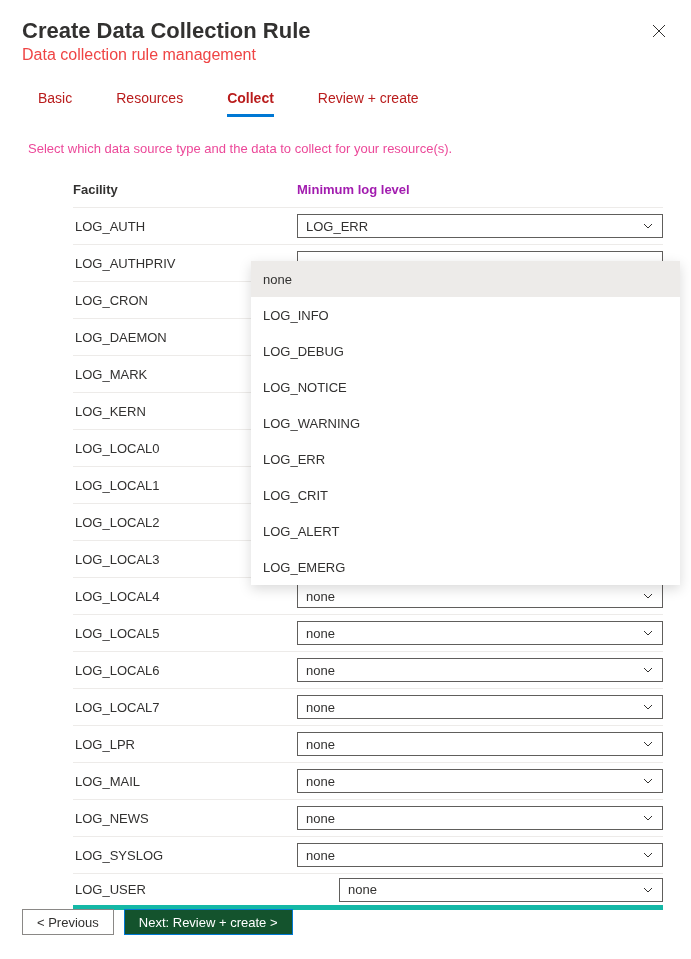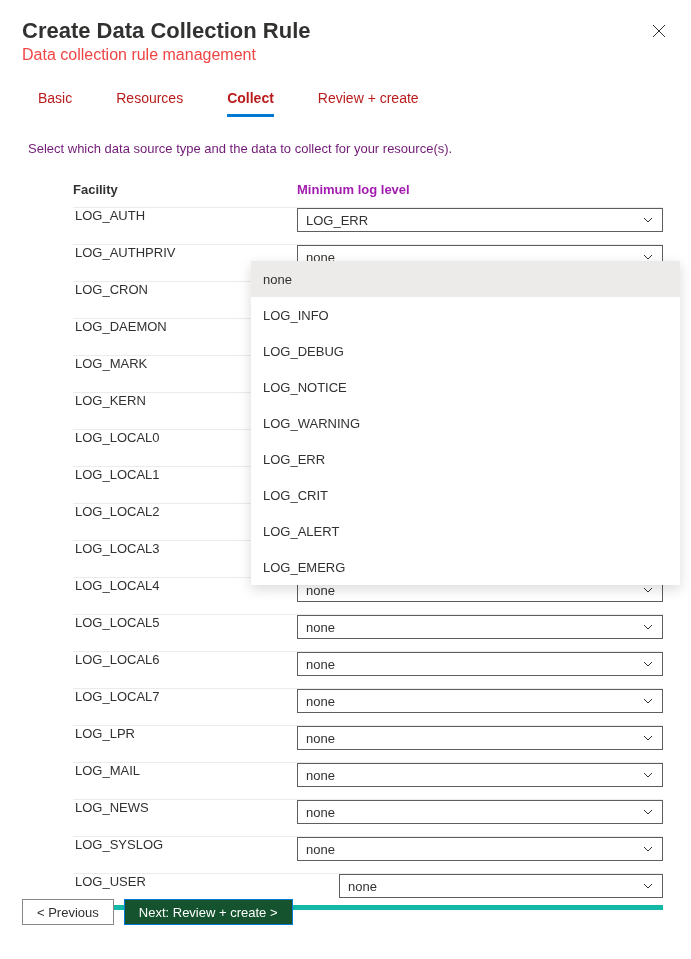--- a/index.html
+++ b/index.html
@@ -4,36 +4,36 @@
   <style>
     * { box-sizing: border-box; margin: 0; padding: 0; font-family: "Segoe UI", Arial, sans-serif; }
     body { width: 691px; height: 959px; background: #fff; color: #323130; overflow: hidden; position: relative; }
     .header { padding: 18px 22px 6px 22px; position: relative; }
     .title { font-size: 22px; font-weight: 600; color: #323130; }
     .subtitle { font-size: 16px; color: #ef4444; margin-top: 2px; }
     .close-btn { position: absolute; top: 22px; right: 22px; width: 20px; height: 20px; background: none; border: none; cursor: pointer; font-size: 16px; color: #323130; line-height: 1; }
     .tabs { display: flex; gap: 28px; padding: 20px 22px 0 22px; border-bottom: 0; }
     .tab { font-size: 14px; color: #b91c1c; padding: 0 0 8px 0; cursor: pointer; background: none; border: none; border-bottom: 3px solid transparent; margin-left: 16px; }
     .tab.active { border-bottom-color: #0078d4; font-weight: 600; }
-    .instruction { font-size: 13px; color: #701a75; padding: 24px 28px 16px 28px; }
+    .instruction { font-size: 13px; color: #ec4899; padding: 24px 28px 16px 28px; }
     .table-wrap { padding: 0 28px; margin-left: 45px; }
     .table-header { display: flex; padding: 10px 0; }
     .col-facility { width: 224px; font-size: 13px; font-weight: 600; color: #323130; }
     .col-level { flex: 1; font-size: 13px; font-weight: 600; color: #a21caf; }
     .rows { }
-    .row { display: flex; height: 37px; border-top: 1px solid #edebe9; }
+    .row { display: flex; align-items: center; height: 37px; border-top: 1px solid #edebe9; }
     .row:last-child { border-bottom: 5px solid #14b8a6; gap: 42px; }
     .facility-name { width: 224px; font-size: 13px; color: #323130; padding-left: 2px; }
     .select-wrap { flex: 1; position: relative; }
     .select { width: 100%; height: 24px; border: 1px solid #605e5c; background: #fff; padding: 0 28px 0 8px; font-size: 13px; color: #323130; cursor: pointer; text-align: left; position: relative; }
     .chev { position: absolute; right: 8px; top: 50%; transform: translateY(-50%); pointer-events: none; }
     .dropdown { position: absolute; left: 251px; top: 261px; width: 429px; background: #fff; box-shadow: 0 4px 12px rgba(0,0,0,0.15); z-index: 100; }
     .dd-item { height: 36px; display: flex; align-items: center; padding: 0 12px; font-size: 13px; color: #323130; cursor: pointer; }
     .dd-item.selected { background: #edebe9; }
-    .footer { position: absolute; bottom: 34px; left: 22px; display: flex; gap: 10px; }
+    .footer { position: absolute; bottom: 24px; left: 22px; display: flex; gap: 10px; }
     .btn { height: 26px; padding: 0 14px; font-size: 13px; cursor: pointer; border: 1px solid #8a8886; background: #fff; color: #323130; }
     .btn.primary { background: #14532d; border-color: #0078d4; color: #fff; }
     svg.chev { width: 12px; height: 12px; }
   </style>
 </head>
 <body>
 
 <div class="header">
   <div class="title">Create Data Collection Rule</div>
   <div class="subtitle">Data collection rule management</div>

